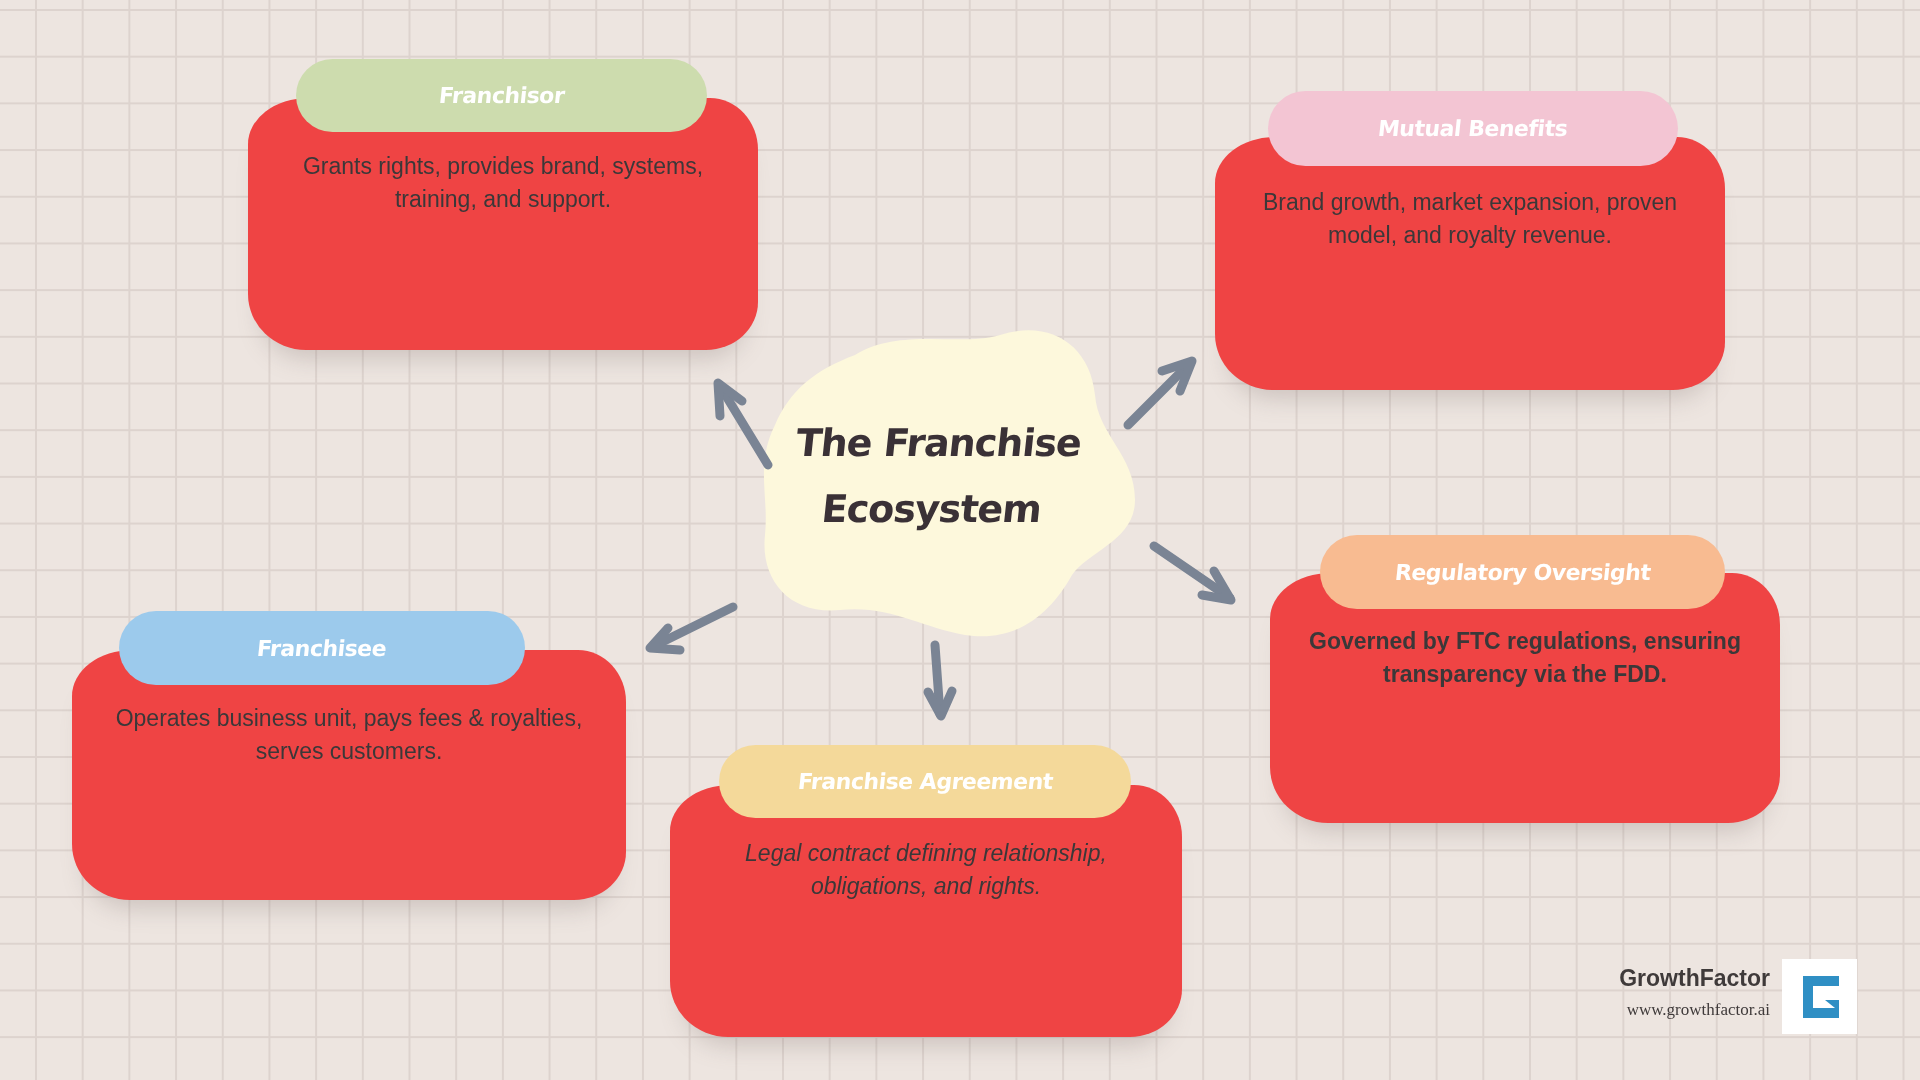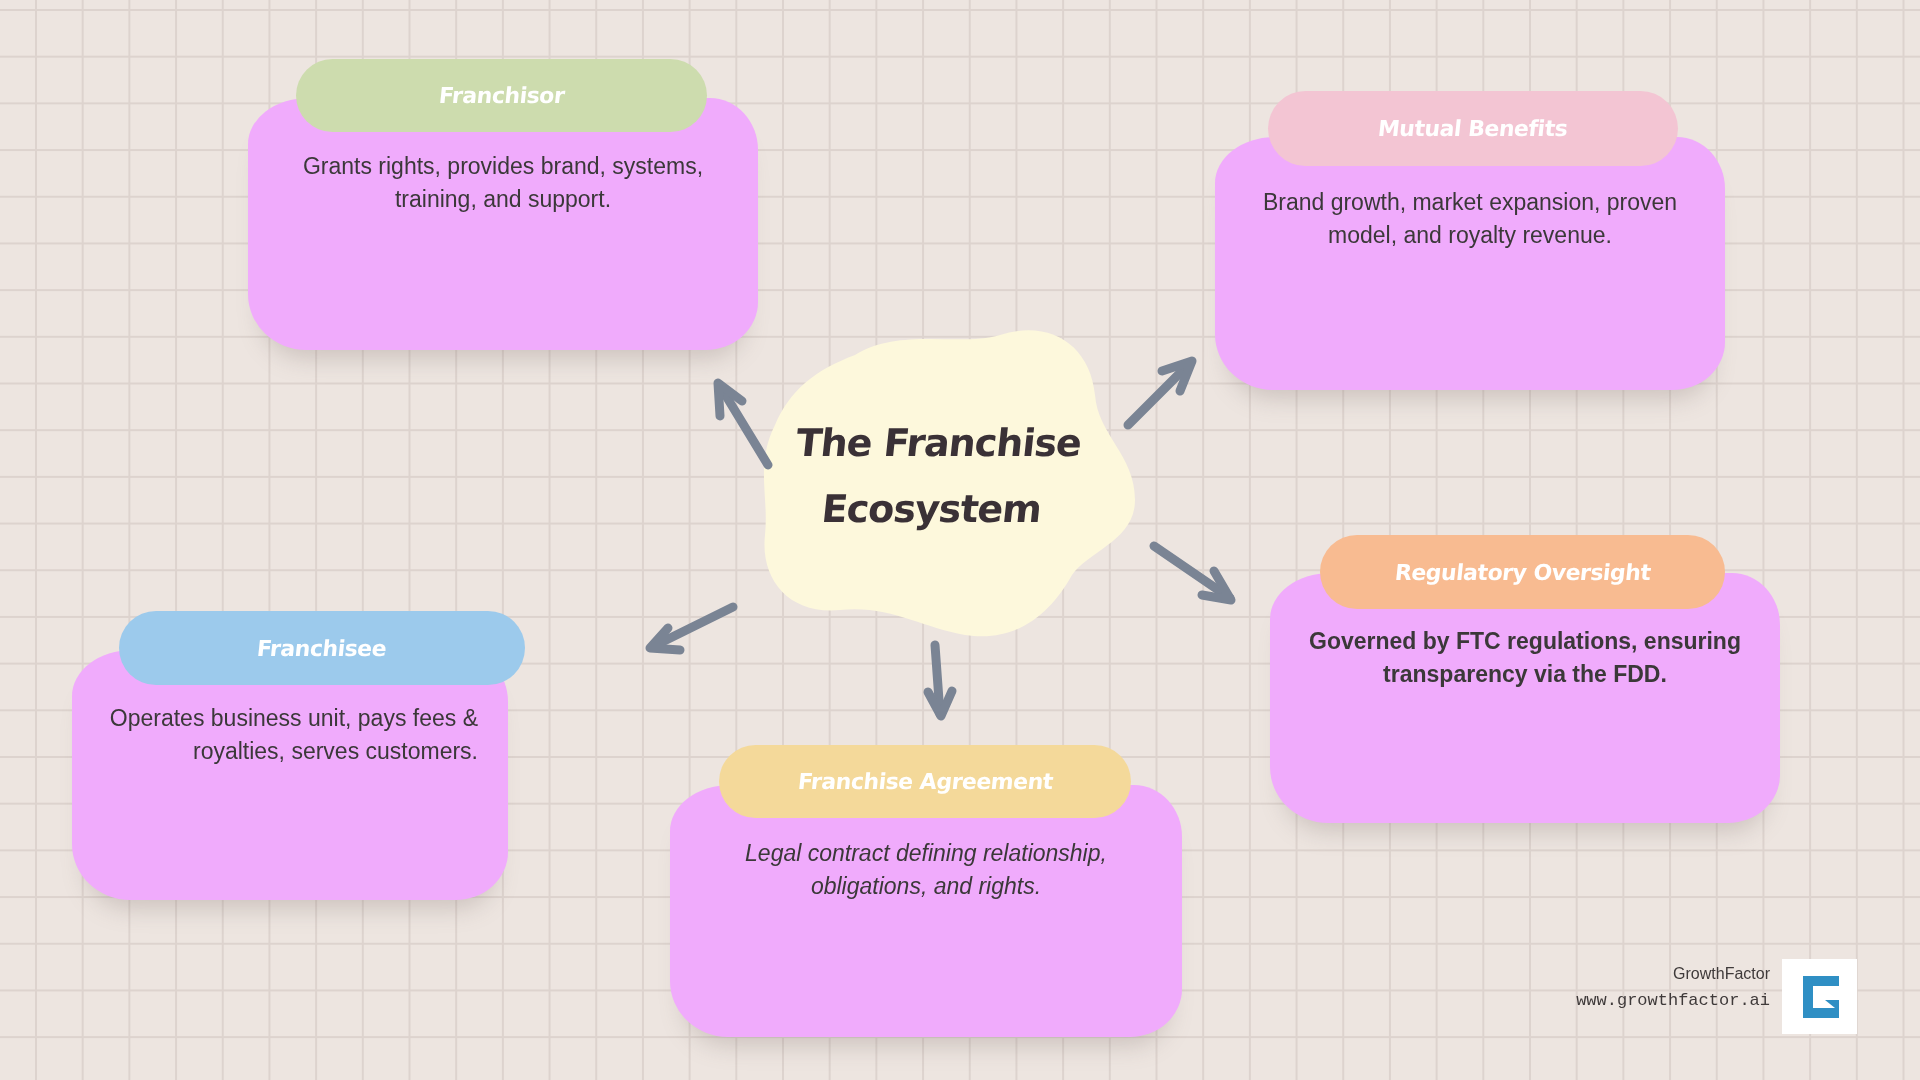--- a/index.html
+++ b/index.html
@@ -8,21 +8,21 @@
     background-color:#ede5e0;
     background-image:
       linear-gradient(to right, #ddd3ce 2px, transparent 2px),
       linear-gradient(to bottom, #ddd3ce 2px, transparent 2px);
     background-size:46.7px 46.7px;
     background-position:35px 9px;
     font-family:"Liberation Sans", sans-serif;
   }
   .card{position:absolute;}
   .card-body{
-    position:absolute;background:#f0abfc;
+    position:absolute;background:#ef4444;
     border-radius:60px 48px 52px 58px / 46px 52px 48px 56px;
     box-shadow:0 22px 24px -14px rgba(120,105,100,0.28);
     box-sizing:border-box;text-align:center;
   }
   .card-text{
     position:absolute;left:30px;right:30px;
     font-family:"Liberation Sans", sans-serif;
     font-size:23px;line-height:33px;color:#3b3839;
   }
   .pill{
@@ -36,22 +36,22 @@
   }
   .blob{position:absolute;left:760px;top:325px;width:380px;height:315px;}
   .center-title{
     position:absolute;left:760px;top:410px;width:350px;text-align:center;
     font-family:"DejaVu Sans", sans-serif;font-weight:bold;
     font-size:38px;line-height:66px;color:#3a3136;
     transform:skewX(-6deg);letter-spacing:-1px;
   }
   .arrows{position:absolute;left:0;top:0;width:1920px;height:1080px;pointer-events:none;}
   .brand{position:absolute;right:150px;top:965px;text-align:right;}
-  .brand-name{font-family:"Liberation Sans", sans-serif;font-weight:normal;font-size:16px;color:#3f3a3a;}
-  .brand-url{font-family:Liberation Mono, monospace;font-size:17px;color:#3f3a3a;margin-top:8px;}
+  .brand-name{font-family:"Liberation Sans", sans-serif;font-weight:bold;font-size:23px;color:#3f3a3a;}
+  .brand-url{font-family:Liberation Serif, serif;font-size:17px;color:#3f3a3a;margin-top:8px;}
   .logo{position:absolute;left:1782px;top:959px;width:75px;height:75px;background:#ffffff;
         display:flex;align-items:center;justify-content:center;}
 </style>
 </head>
 <body>
 
 <svg class="blob" viewBox="0 0 380 315">
   <path d="M95 30 C140 2 200 22 240 10 C290 -6 330 20 335 70 C338 110 375 130 375 175 C375 215 330 225 312 250 C290 290 255 318 205 310 C160 302 130 280 80 285 C30 290 0 255 5 210 C9 170 -5 140 15 100 C30 65 55 45 95 30 Z" fill="#fdf8dc"></path>
 </svg>
 <div class="center-title">
@@ -114,21 +114,21 @@
 <div class="card">
   <div class="card-body" style="left:670px;top:785px;width:512px;height:252px;">
     <div class="card-text" style="top:52px;font-style:italic;">Legal contract defining relationship, obligations, and rights.</div>
   </div>
   <div class="pill" style="left:719px;top:745px;width:412px;height:73px;background:#f4d99a;">
     <span class="pill-label">Franchise Agreement</span>
   </div>
 </div>
 
 <div class="card">
-  <div class="card-body" style="left:72px;top:650px;width:436px;height:250px;text-align:right;">
+  <div class="card-body" style="left:72px;top:650px;width:554px;height:250px;">
     <div class="card-text" style="top:52px;">Operates business unit, pays fees &amp; royalties, serves customers.</div>
   </div>
   <div class="pill" style="left:119px;top:611px;width:406px;height:74px;background:#9ccaec;">
     <span class="pill-label">Franchisee</span>
   </div>
 </div>
 
 <div class="brand">
   <div class="brand-name">GrowthFactor</div>
   <div class="brand-url">www.growthfactor.ai</div>

